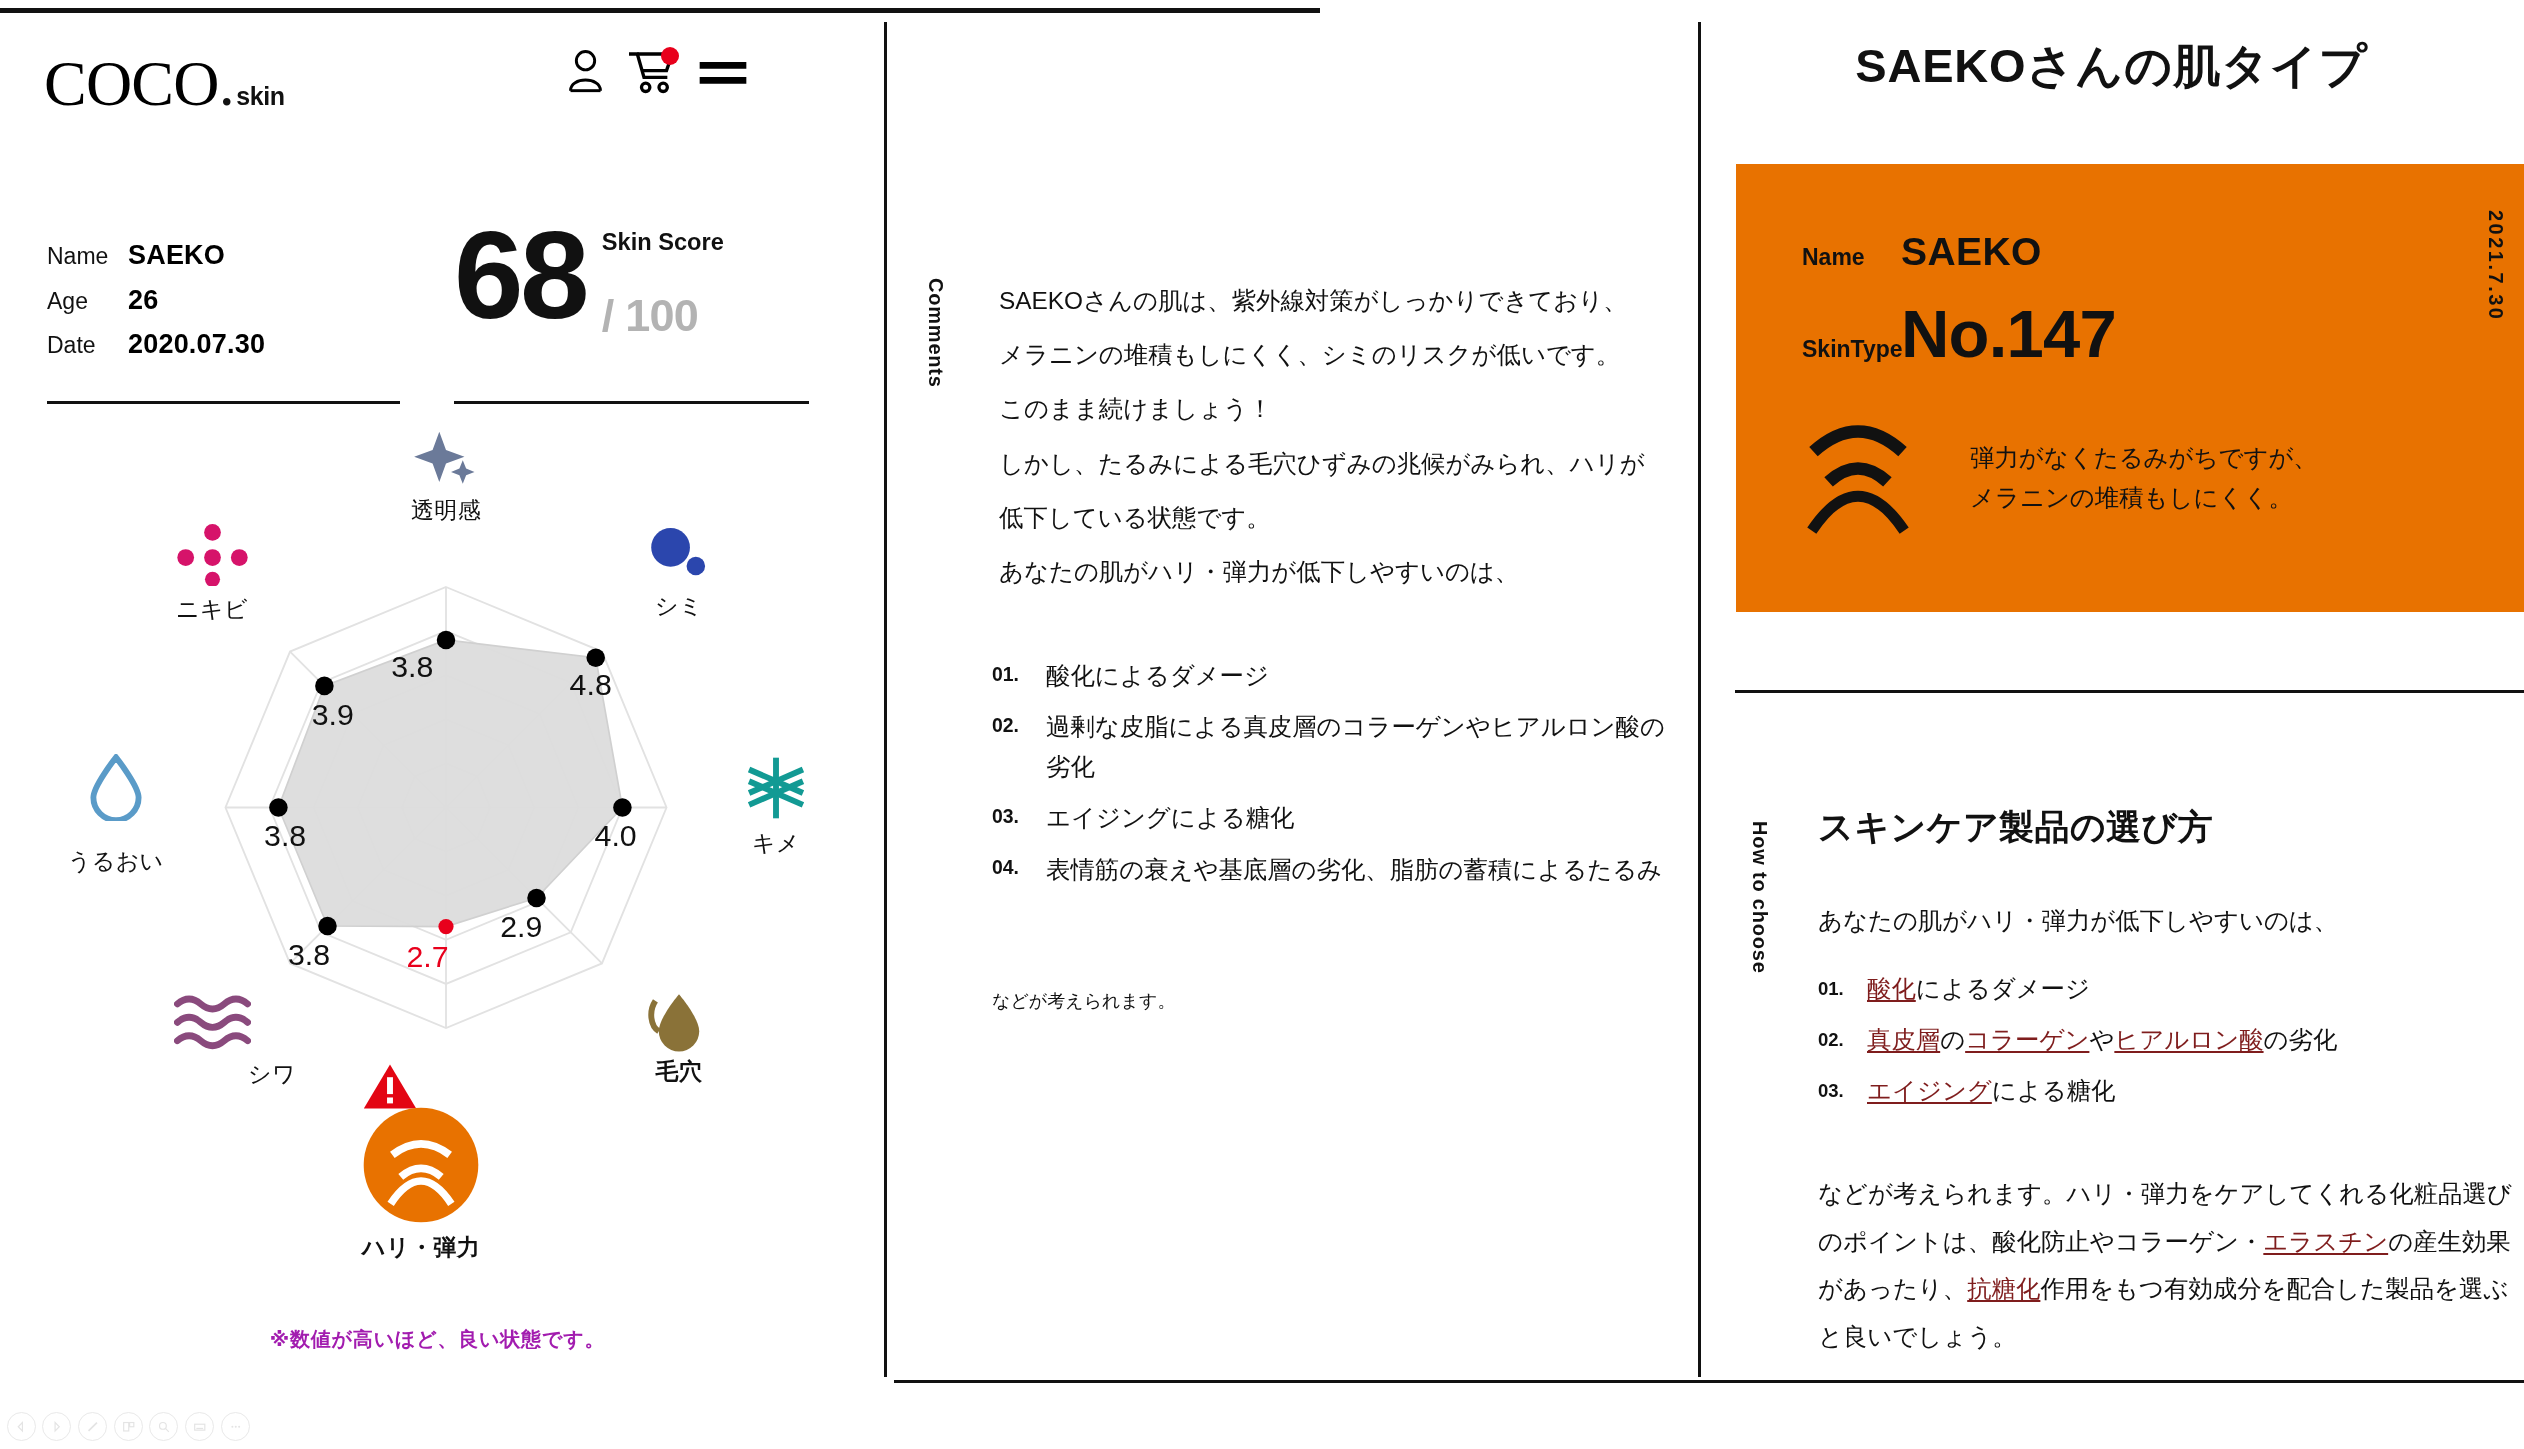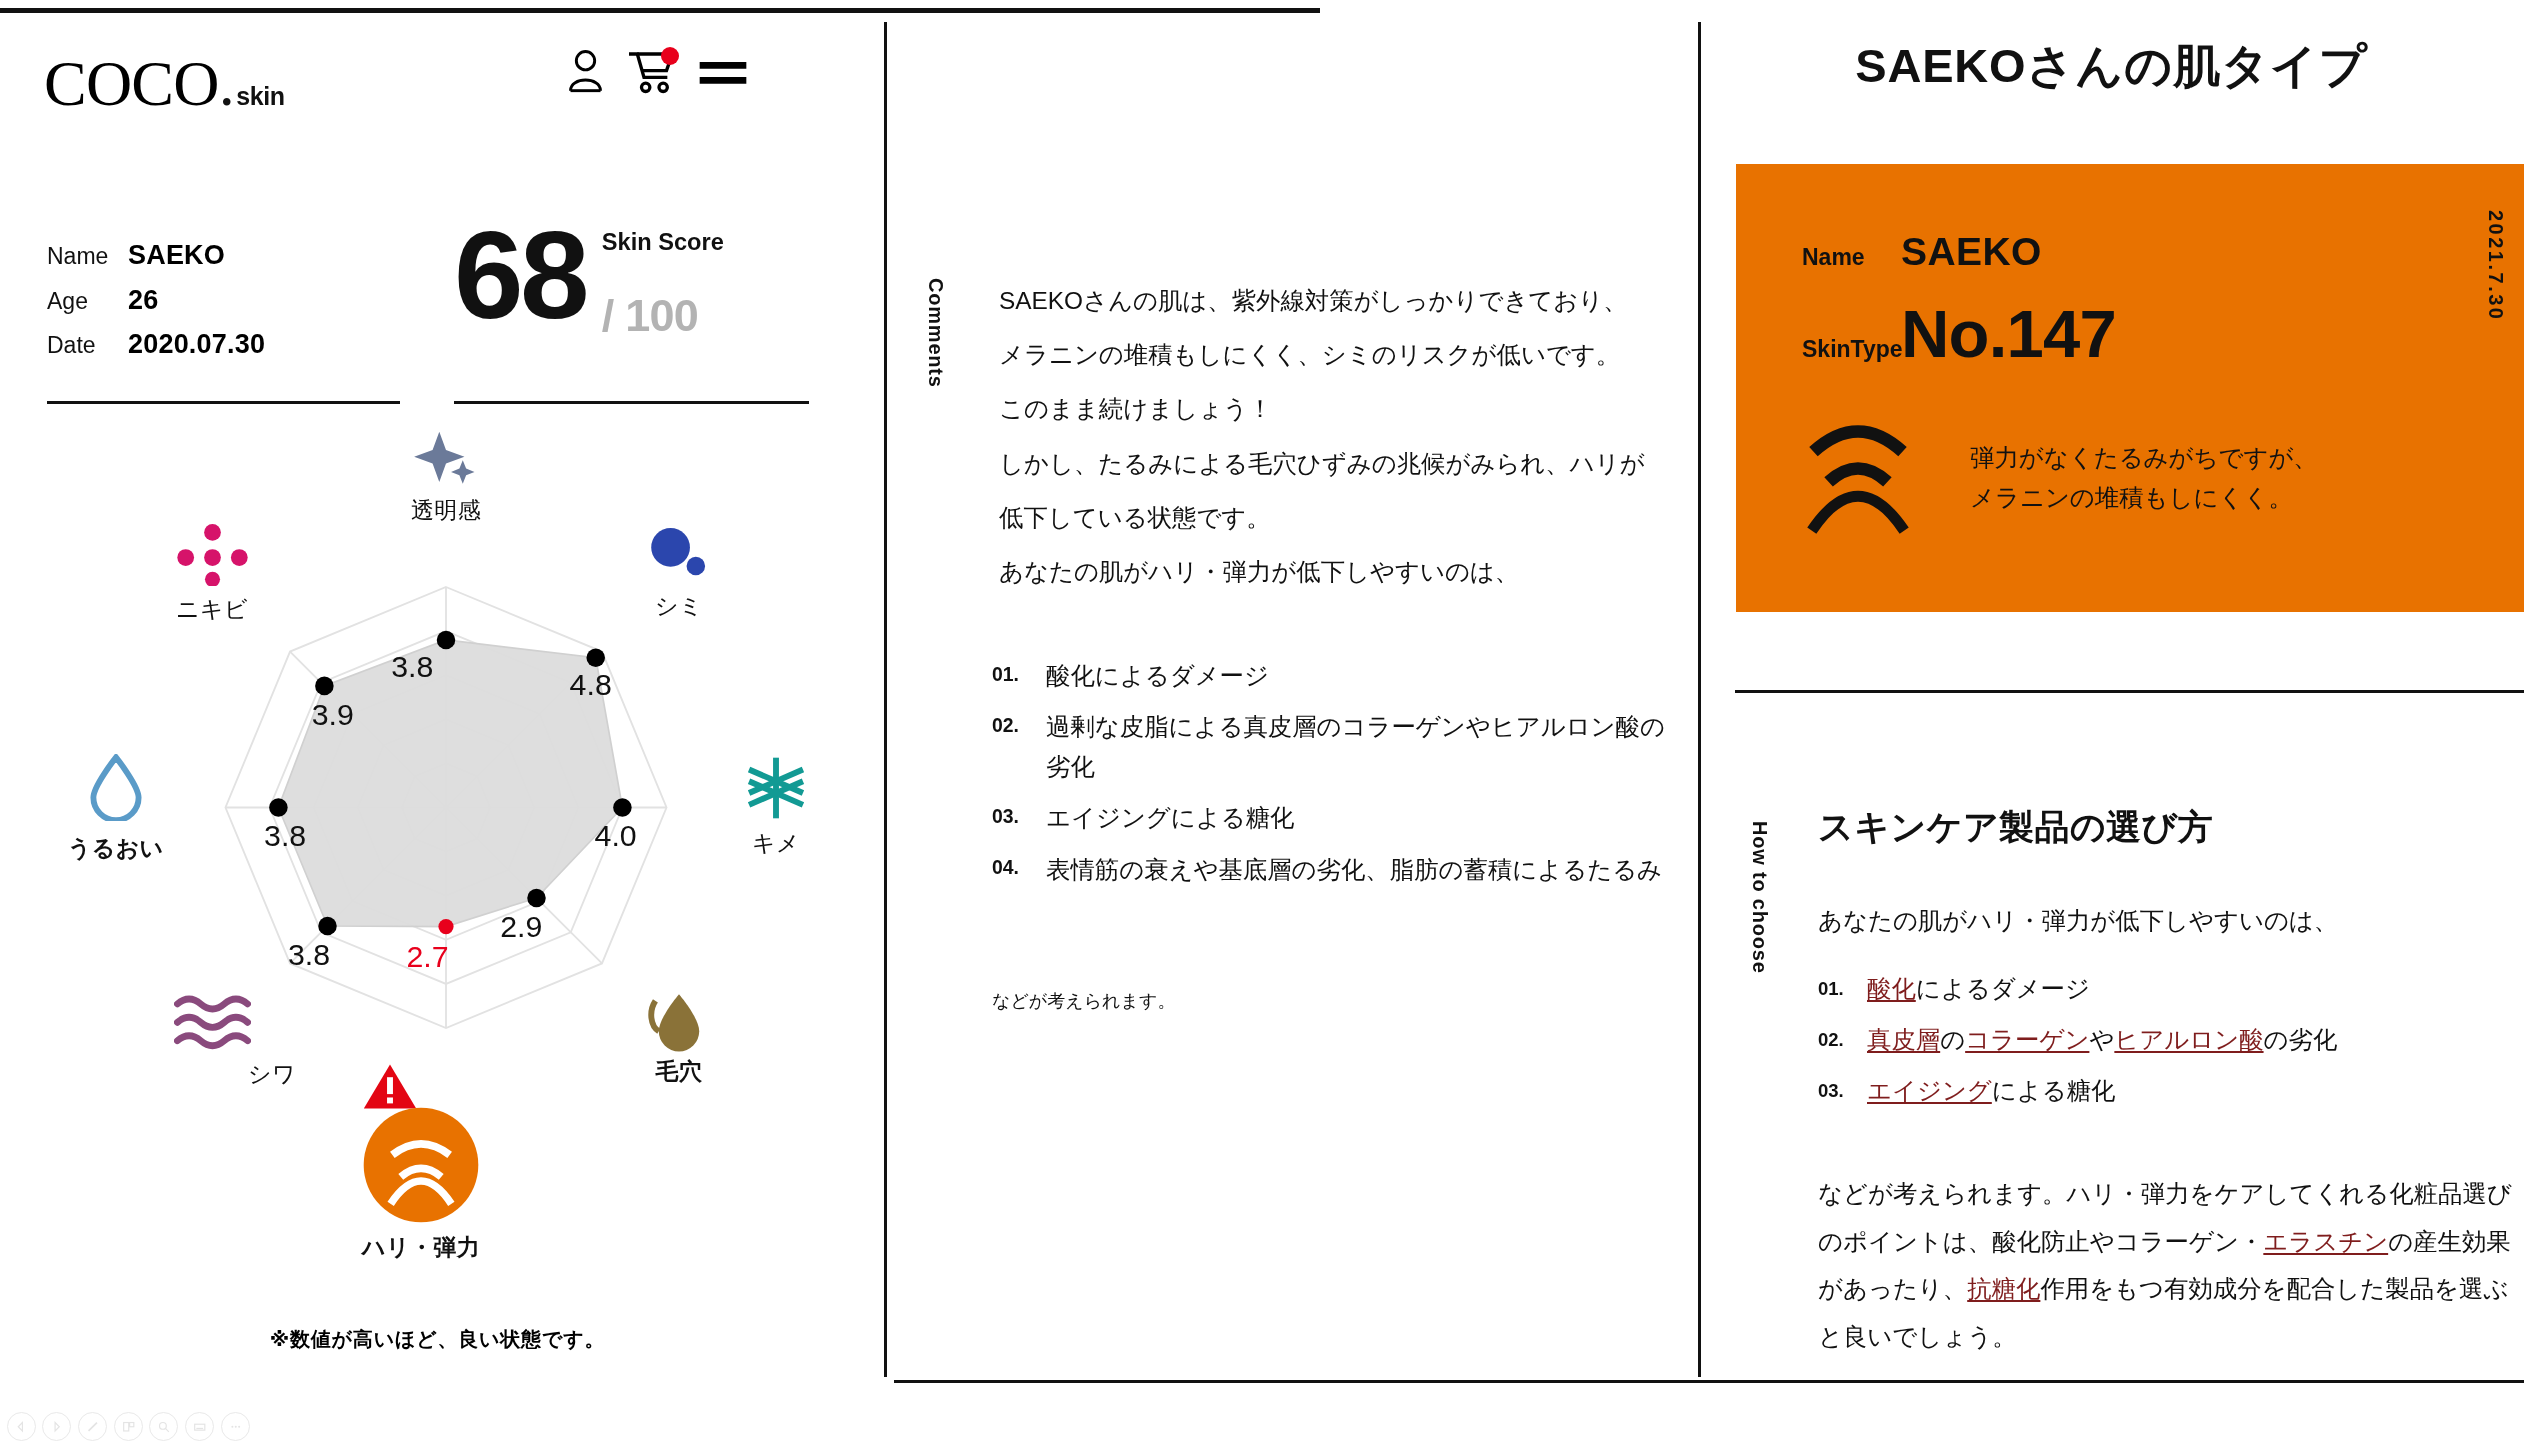--- a/index.html
+++ b/index.html
@@ -46,21 +46,21 @@
   .score-block { position:absolute; left: 454px; top: 217px; width: 379px; }
   .score-num { font-size: 125px; font-weight: 800; line-height: 0.92; letter-spacing:-3.4px; display:inline-block; }
   .score-side { display:inline-block; vertical-align: top; margin-left: 11.8px; }
   .score-label { font-size: 23.6px; font-weight: 700; margin-top: 11.8px; }
   .score-of { font-size: 45px; font-weight: 700; color:#b3b3b3; margin-top: 34px; letter-spacing:-0.8px; }
   .underline-r { position:absolute; left:454px; top:401px; width:355px; height:3.4px; background:#111; }
 
   .radar-wrap { position:absolute; left: 25px; top: 454px; width: 842px; height: 707px; }
   .radar-note {
     position:absolute; left: 0; top: 1326px; width: 875px; text-align:center;
-    font-size: 20px; color:#000000; font-weight:700; letter-spacing:0.8px;
+    font-size: 20px; color:#a21caf; font-weight:700; letter-spacing:0.8px;
   }
 
   
   .pdf-toolbar { position:absolute; left: 6.7px; top: 1412px; display:flex; gap: 6.7px; }
   .pdf-icon { width: 29px; height: 29px; border-radius:50%; border:1.3px solid #e9e9e9;
     display:flex; align-items:center; justify-content:center; color:#e4e4e4; }
 
   
   .vdiv-1 { position:absolute; left: 884px; top: 22px; width: 2.5px; height: 1355px; background:#111; }
   .vdiv-2 { position:absolute; left: 1698px; top: 22px; width: 2.5px; height: 1355px; background:#111; }
@@ -299,21 +299,21 @@
               </svg>
             </div>
             <div style="font-size:23px;font-weight:500;margin-top:8.4px;letter-spacing:0.4px;">シワ</div>
           </div>
           <div style="position: absolute; width: 168px; text-align: center; left: 6.7px; top: 300px;">
             <div style="line-height:0;display:flex;justify-content:center;">
               <svg width="52" height="67" viewBox="0 0 62 80">
                 <path d="M31 4 C31 4 58 38 58 52 A27 27 0 0 1 4 52 C4 38 31 4 31 4 Z" fill="none" stroke="#5a9bc8" stroke-width="7"></path>
               </svg>
             </div>
-            <div style="font-size:23px;font-weight:700;margin-top:12px;letter-spacing:0.4px;">うるおい</div>
+            <div style="font-size:23px;font-weight:400;margin-top:25px;letter-spacing:0.4px;">うるおい</div>
           </div>
           <div style="position: absolute; width: 168px; text-align: center; left: 103px; top: 70px;">
             <div style="line-height:0;display:flex;justify-content:center;">
               <svg width="71" height="62" viewBox="0 0 84 74">
                 <circle cx="42" cy="10" r="10" fill="#d6136a"></circle>
                 <circle cx="10" cy="40" r="10" fill="#d6136a"></circle>
                 <circle cx="42" cy="40" r="10" fill="#d6136a"></circle>
                 <circle cx="74" cy="40" r="10" fill="#d6136a"></circle>
                 <circle cx="42" cy="66" r="9" fill="#d6136a"></circle>
               </svg>

